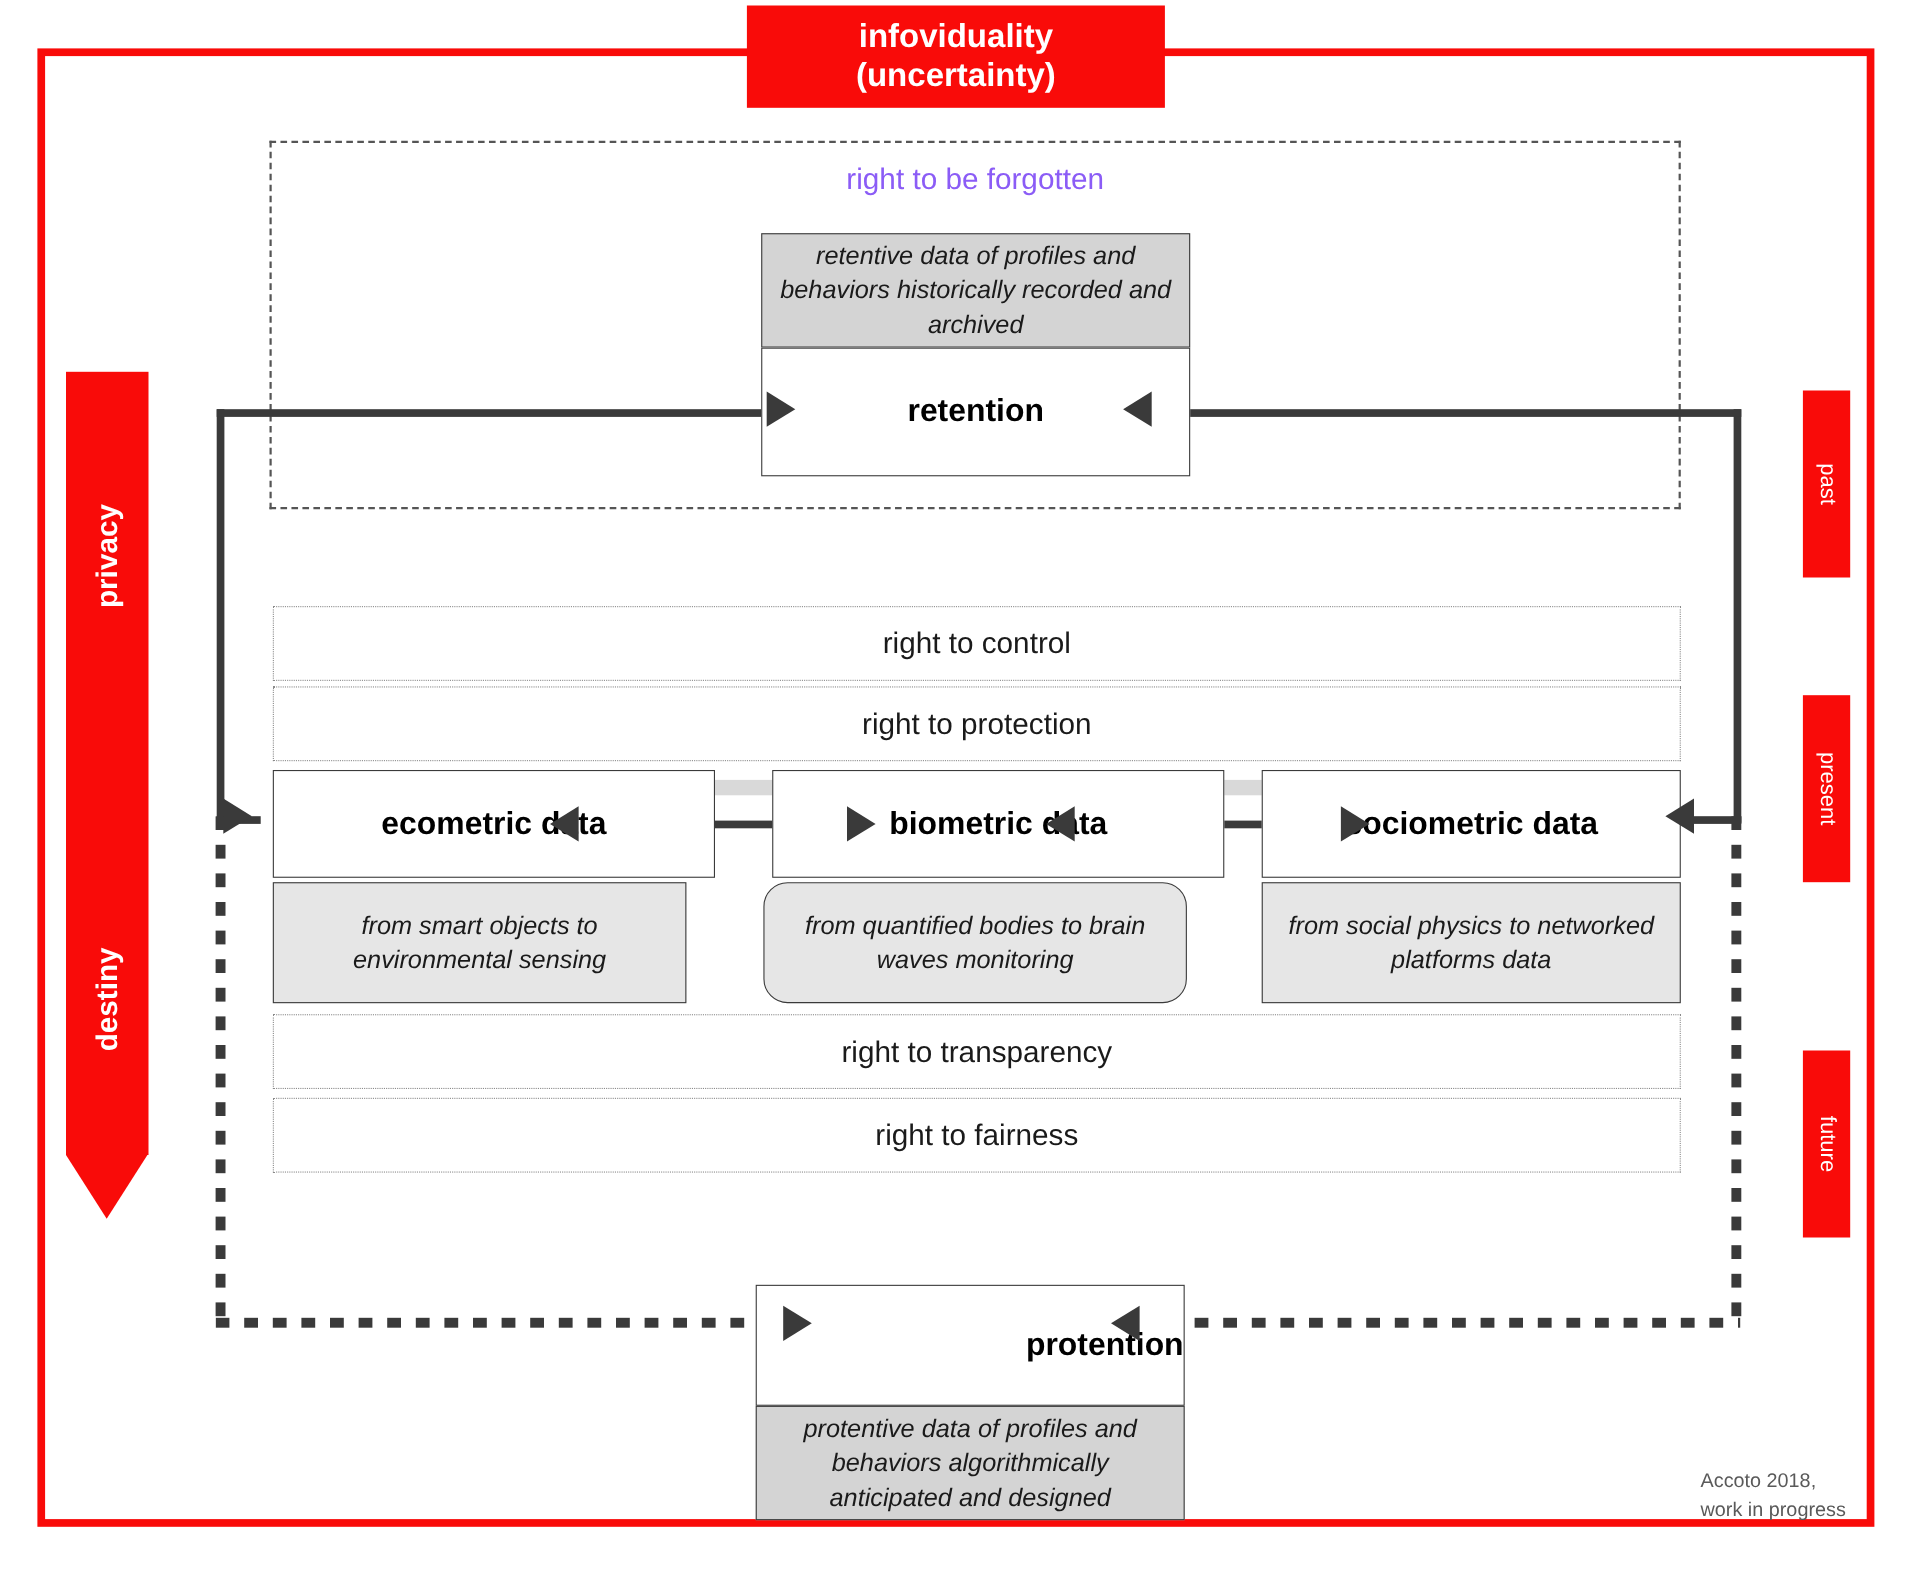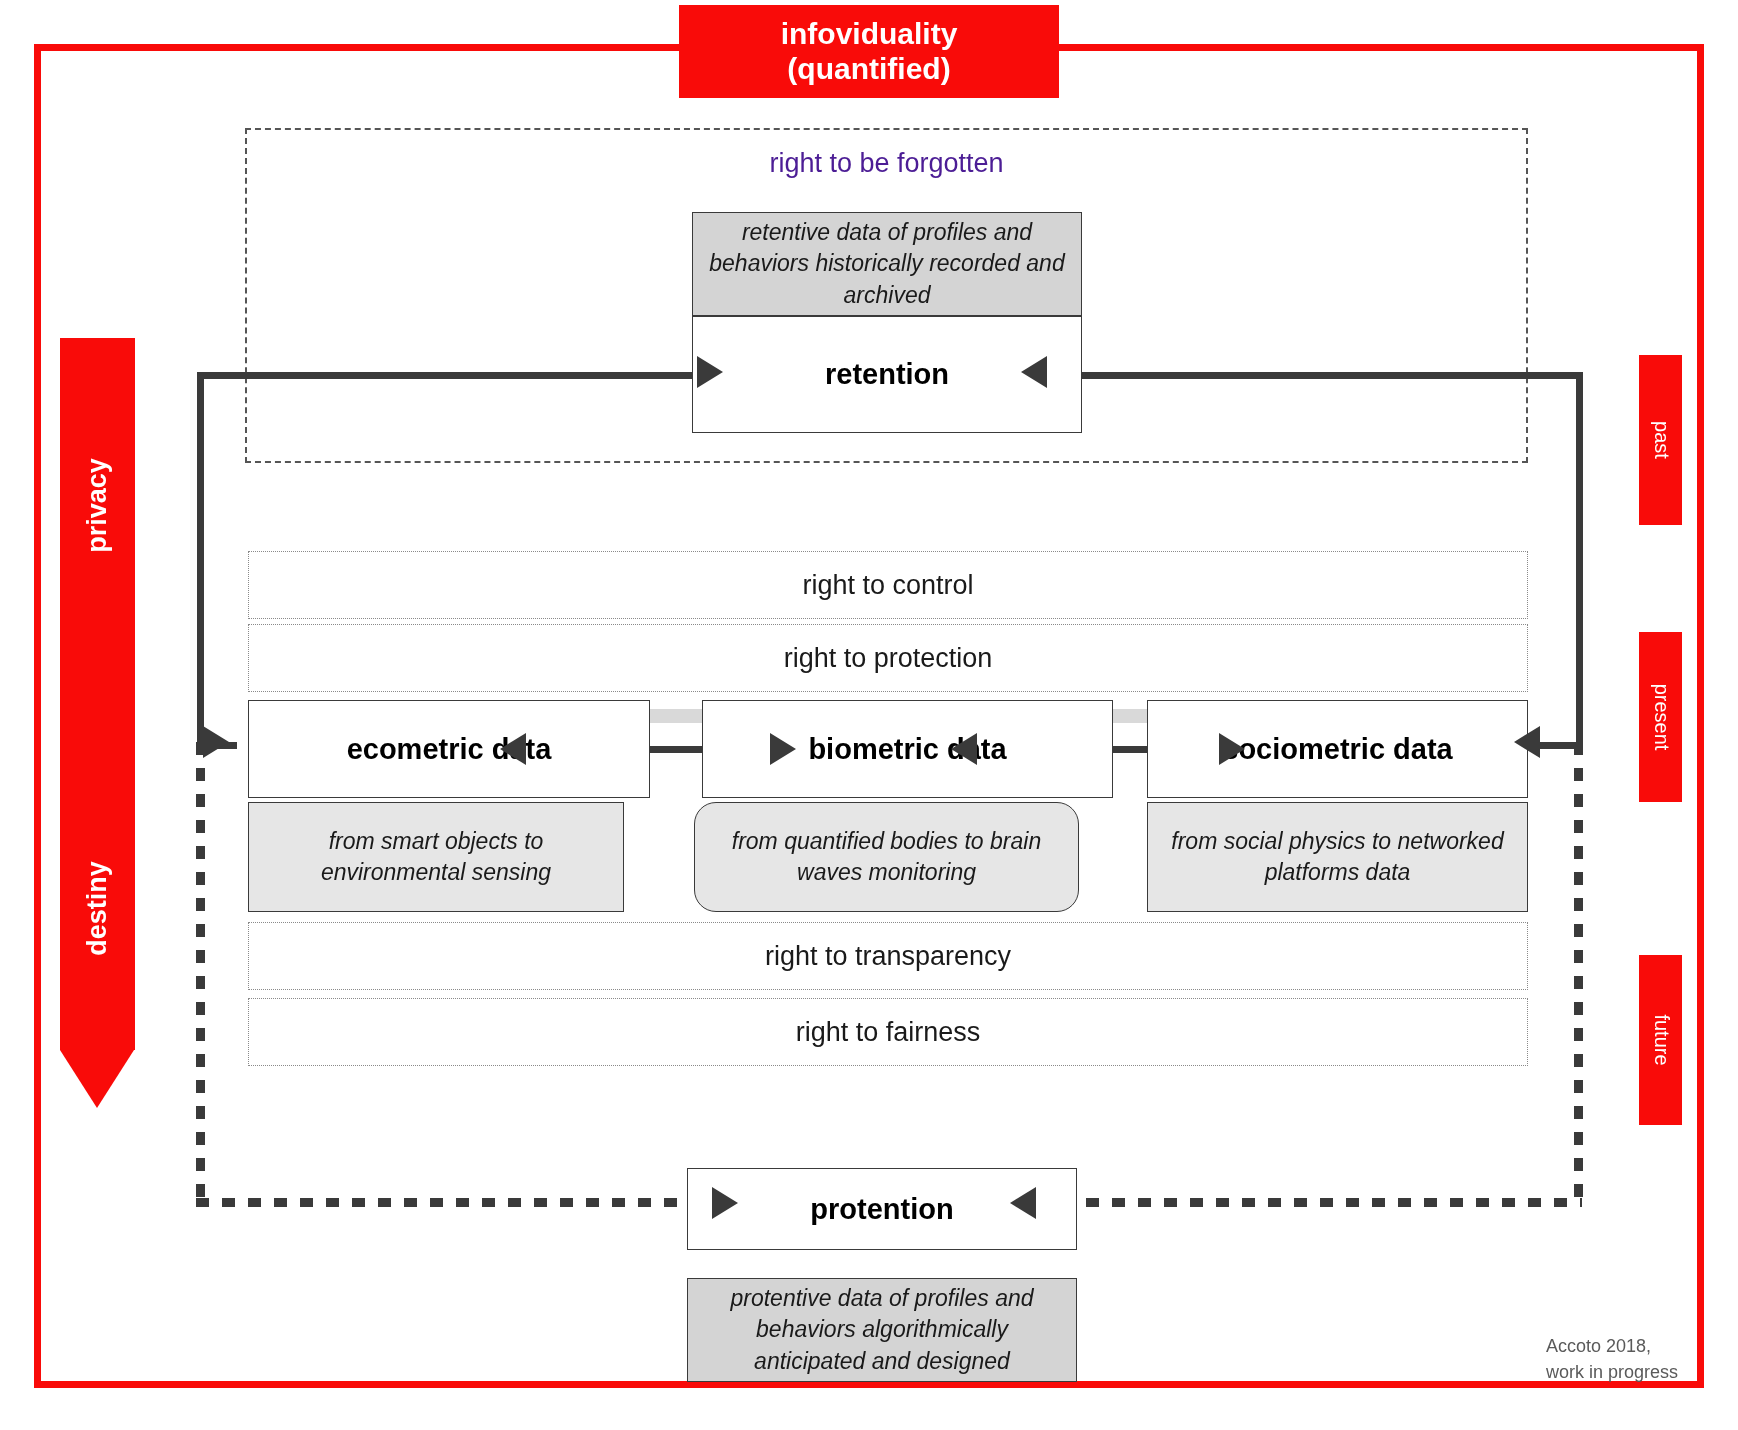--- a/index.html
+++ b/index.html
@@ -56,21 +56,21 @@
   #chip-present{left:1639px;top:632px;height:170px;}
   #chip-future{left:1639px;top:955px;height:170px;}
 
   
   .dashdot-box{
     position:absolute;border:2px dashed #555;box-sizing:border-box;
     background:transparent;
   }
   .section-label{
     position:absolute;left:0;width:100%;text-align:center;
-    font-size:27px;color:#4c1d95;
+    font-size:27px;color:#8b5cf6;
   }
   
   .right-box{
     position:absolute;border:1px dotted #8a8a8a;box-sizing:border-box;
     background:#ffffff;display:flex;align-items:center;justify-content:center;
     font-size:27px;color:#1a1a1a;
   }
 
   
   .node{
@@ -132,21 +132,21 @@
 </style>
 </head>
 <body>
 
 <div id="page">
 
   <div class="red-frame"></div>
 
   <div class="title-banner">
     <span>infoviduality</span>
-    <span>(quantified)</span>
+    <span>(uncertainty)</span>
   </div>
 
   <div class="left-bar">
     <div class="shaft"></div>
     <div class="head"></div>
     <div class="vlabel rot-ccw" id="privacy-label">privacy</div>
     <div class="vlabel rot-ccw" id="destiny-label">destiny</div>
   </div>
 
   <div class="time-chip" id="chip-past">
@@ -196,21 +196,21 @@
   </div>
 
   <div class="right-box" style="left:248px;top:922px;width:1280px;height:68px;">
     <span>right to transparency</span>
   </div>
   <div class="right-box" style="left:248px;top:998px;width:1280px;height:68px;">
     <span>right to fairness</span>
   </div>
 
 
-  <div class="node" style="left:687px;top:1168px;width:390px;height:82px;">
+  <div class="node" style="left:687px;top:1168px;width:390px;height:110px;justify-content:flex-end;">
     <span>protention</span>
   </div>
   <div class="caption" style="left:687px;top:1278px;width:390px;height:104px;">protentive data of profiles and behaviors algorithmically anticipated and designed</div>
 
   <div class="vline" style="left:197px;top:372px;height:376px;"></div>
   <div class="hline" style="left:197px;top:372px;width:500px;"></div>
   <div class="arrow-r" style="left:697px;top:356px;"></div>
   <div class="hline" style="left:197px;top:742px;width:40px;"></div>
   <div class="arrow-r" style="left:203px;top:726px;"></div>
 

